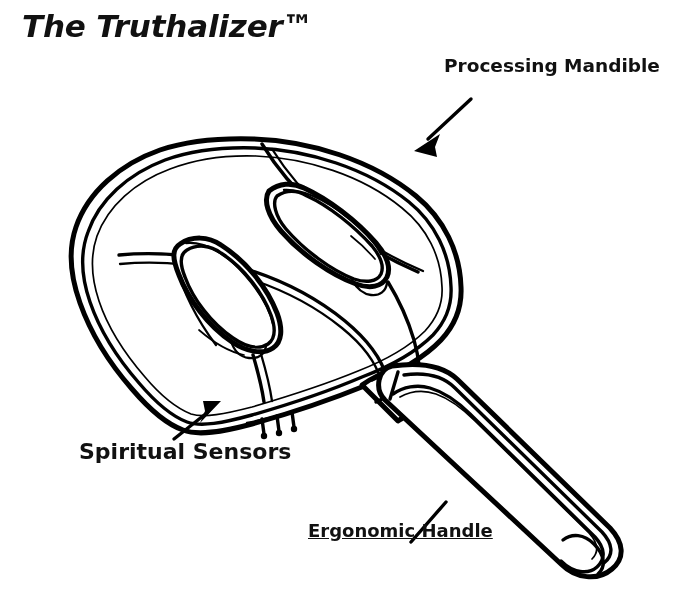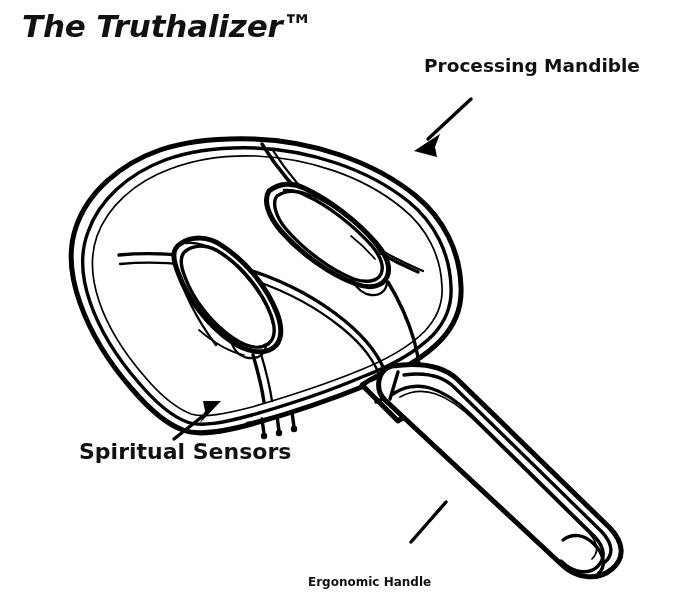--- a/index.html
+++ b/index.html
@@ -29,33 +29,34 @@
     line-height: 1;
   }
   #title {
     left: 22px;
     top: 11px;
     font-size: 31px;
     font-style: italic;
     letter-spacing: -0.2px;
   }
   #lbl-mandible {
-    left: 424px;
+    left: 444px;
     top: 57px;
     font-size: 18.5px;
   }
   #lbl-sensors {
     left: 79px;
     top: 441px;
     font-size: 22px;
   }
   #lbl-handle {
     left: 308px;
-    top: 576px;
-    font-size: 12px;
+    top: 522px;
+    font-size: 18px;
+    text-decoration: underline;
   }
   svg { display: block; }
   .ink {
     fill: none;
     stroke: #000000;
     stroke-linecap: round;
     stroke-linejoin: round;
   }
   .thick  { stroke-width: 5.0; }
   .medium { stroke-width: 3.4; }

